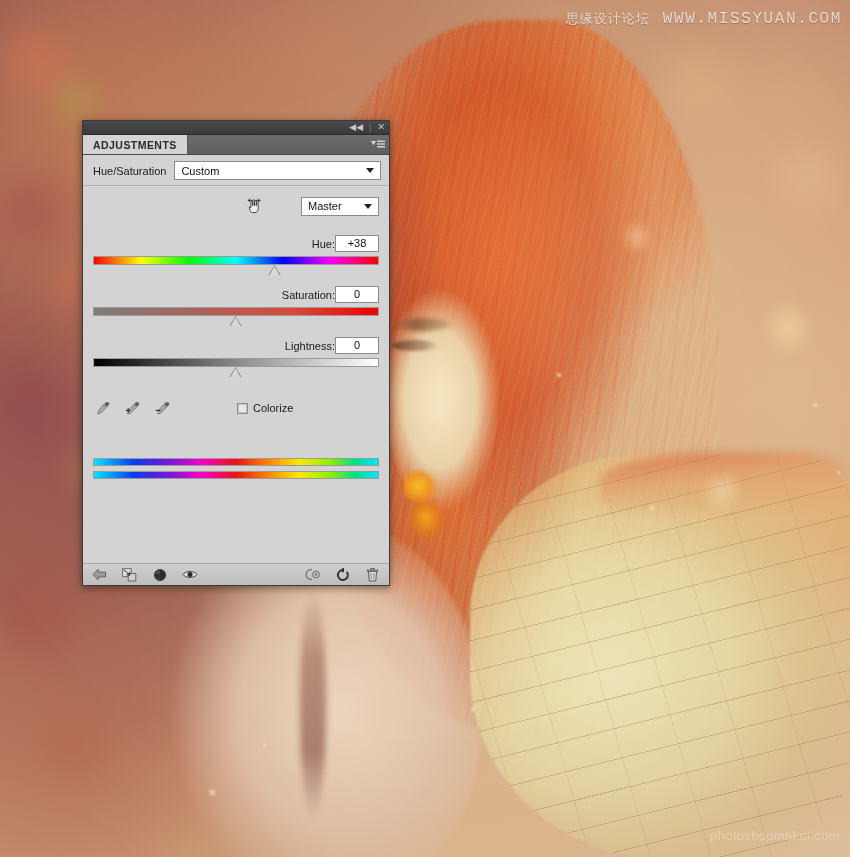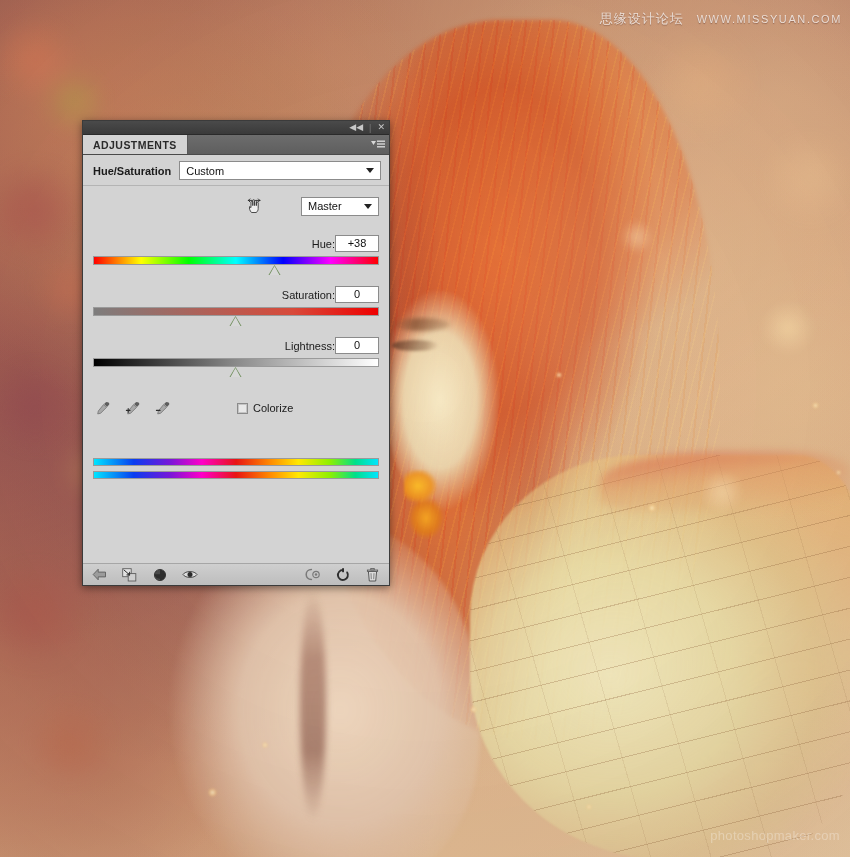--- a/index.html
+++ b/index.html
@@ -202,21 +202,21 @@
     position: absolute;
     top: 10px; right: 8px;
     display: flex;
     align-items: baseline;
     gap: 13px;
     color: rgba(255,255,255,0.72);
     text-shadow: 0 1px 1px rgba(90,50,40,0.45);
     pointer-events: none;
   }
   #watermark-cn { font-size: 13px; letter-spacing: 1px; }
-  #watermark-url { font-size: 11px; letter-spacing: 1.6px; font-family: Liberation Sans, sans-serif; }
+  #watermark-url { font-size: 16px; letter-spacing: 1.6px; font-family: Liberation Mono, monospace; }
   #watermark-bottom-right {
     position: absolute;
     bottom: 14px; right: 10px;
     font-size: 13px;
     color: rgba(255,255,255,0.30);
     letter-spacing: 0.3px;
     pointer-events: none;
   }
 
   
@@ -286,21 +286,21 @@
   
   #panel-header-row {
     display: flex;
     align-items: center;
     gap: 8px;
     padding: 6px 8px 5px 10px;
     background: #d3d3d3;
     border-bottom: 1px solid #b4b4b4;
   }
   #adjustment-title {
-    font-weight: bold;
+    font-weight: normal;
     font-size: 11px;
     white-space: nowrap;
     color: #1a1a1a;
   }
   .ps-select {
     flex: 1;
     height: 19px;
     background: #ffffff;
     border: 1px solid #8b8b8b;
     display: flex;

